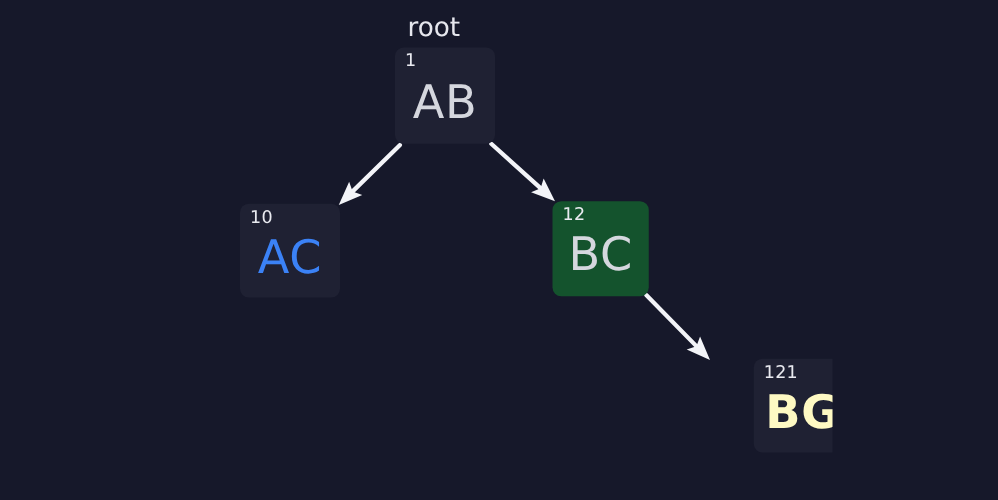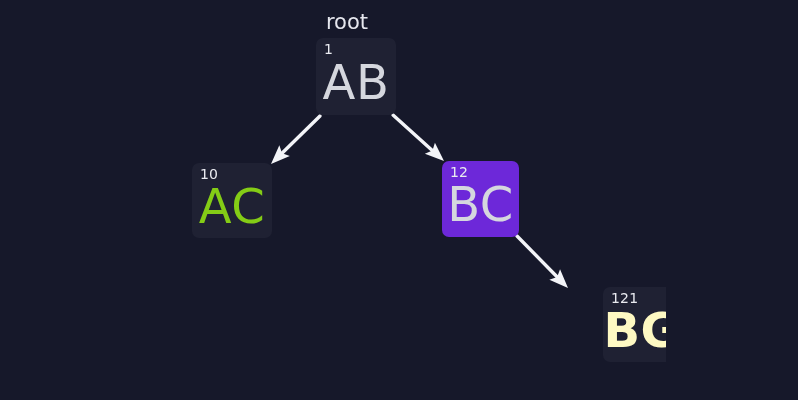--- a/index.html
+++ b/index.html
@@ -44,21 +44,21 @@
     position: absolute;
     left: 0;
     right: 0;
     top: 0;
     bottom: 0;
     display: flex;
     align-items: center;
     justify-content: center;
     padding-top: 10px;
     box-sizing: border-box;
-    font-size: 48px;
+    font-size: 37px;
     line-height: 38px;
     color: #d5d7de;
     letter-spacing: 0.5px;
   }
   .root-caption {
     position: absolute;
     font-size: 21px;
     line-height: 24px;
     color: #e6e7ee;
     white-space: nowrap;
@@ -87,23 +87,23 @@
 
   <div id="root-caption" class="root-caption" style="left: 347px; top: 10px;">root</div>
 
   <div id="node-layer">
       <div class="node" style="left: 316px; top: 38px; width: 80px; height: 77px; background: rgb(31, 33, 51);">
         <div class="node-index" style="color: rgb(233, 234, 240);">1</div>
         <div class="node-label" style="color: rgb(213, 215, 222);">AB</div>
       </div>
       <div class="node" style="left: 192px; top: 163px; width: 80px; height: 75px; background: rgb(31, 33, 51);">
         <div class="node-index" style="color: rgb(233, 234, 240);">10</div>
-        <div class="node-label" style="color: #84cc16;">AC</div>
+        <div class="node-label" style="color: #3b82f6;">AC</div>
       </div>
-      <div class="node" style="left: 442px; top: 161px; width: 77px; height: 76px; background: #6d28d9;">
+      <div class="node" style="left: 442px; top: 161px; width: 77px; height: 76px; background: #14532d;">
         <div class="node-index" style="color: rgb(233, 234, 240);">12</div>
         <div class="node-label" style="color: rgb(213, 215, 222);">BC</div>
       </div>
       <div class="node" style="left: 567px; top: 287px; width: 78px; height: 75px; background: rgb(31, 33, 51); margin-left: 36px;">
         <div class="node-index" style="color: rgb(233, 234, 240);">121</div>
         <div class="node-label" style="color: #fef9c3; font-weight: bold;">BG</div>
       </div>
     </div>
 
 </div>

